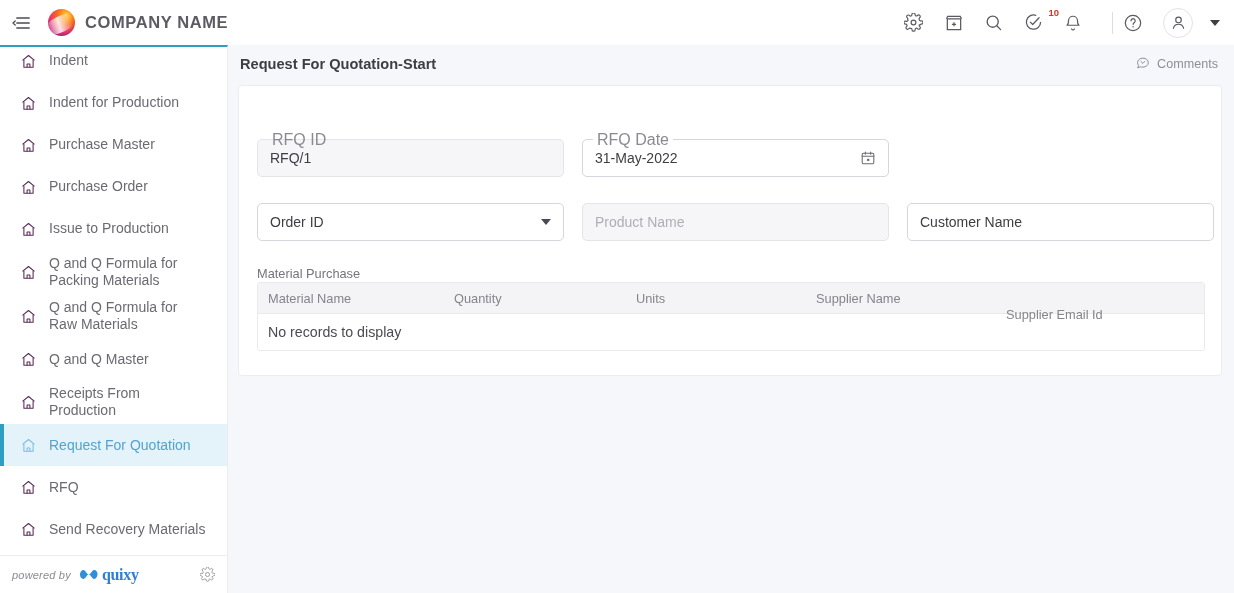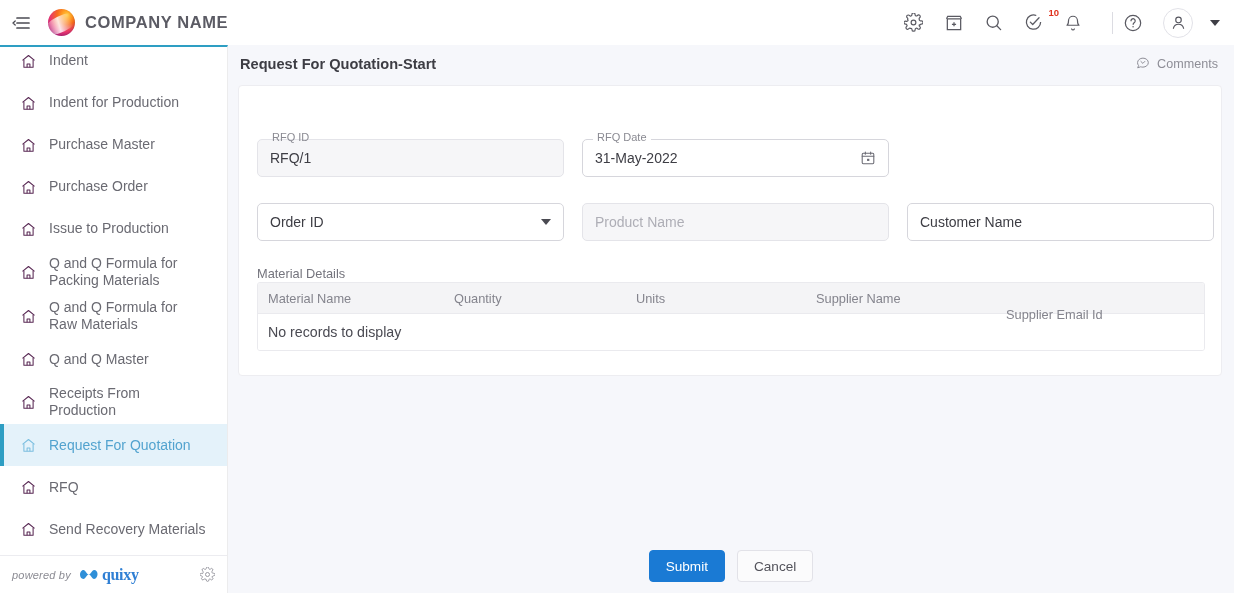--- a/index.html
+++ b/index.html
@@ -154,21 +154,21 @@
   }
 
   .row1 { position:absolute; left:18px; top:53px; display:flex; gap:18px; }
   .row2 { position:absolute; left:18px; top:117px; display:flex; gap:18px; }
 
   
   .field { position: relative; height: 38px; }
   .field .legend {
     position:absolute; top:-7px; left:11px;
     background:#ffffff; padding: 0 4px;
-    font-size: 11px; color: #8a8a92;
+    font-size: 16px; color: #8a8a92;
     z-index: 2; line-height:1;
   }
   .field .box {
     position:absolute; inset:0;
     border: 1px solid #d6d6dc;
     border-radius: 5px;
     display:flex; align-items:center;
     padding: 12px 12px;
     font-size: 14px; color:#3d3d44;
     background:#ffffff;
@@ -532,34 +532,30 @@
         </div>
 
         <div class="field f-customer">
           <div class="box">
             <span class="val">Customer Name</span>
           </div>
         </div>
 
       </div>
 
-      <div class="mat-title">Material Details</div>
+      <div class="mat-title">Material Purchase</div>
 
       <div class="table">
         <div class="thead">
           <div class="th col1">Material Name</div>
           <div class="th col2">Quantity</div>
           <div class="th col3">Units</div>
           <div class="th col4">Supplier Name</div>
           <div class="th col5">Supplier Email Id</div>
         </div>
         <div class="tbody-empty">No records to display</div>
       </div>
 
     </div>
 
-    <div class="actions">
-      <div class="btn btn-primary">Submit</div>
-      <div class="btn btn-secondary">Cancel</div>
-    </div>
 
   </div>
 </div>
 
 </body></html>

